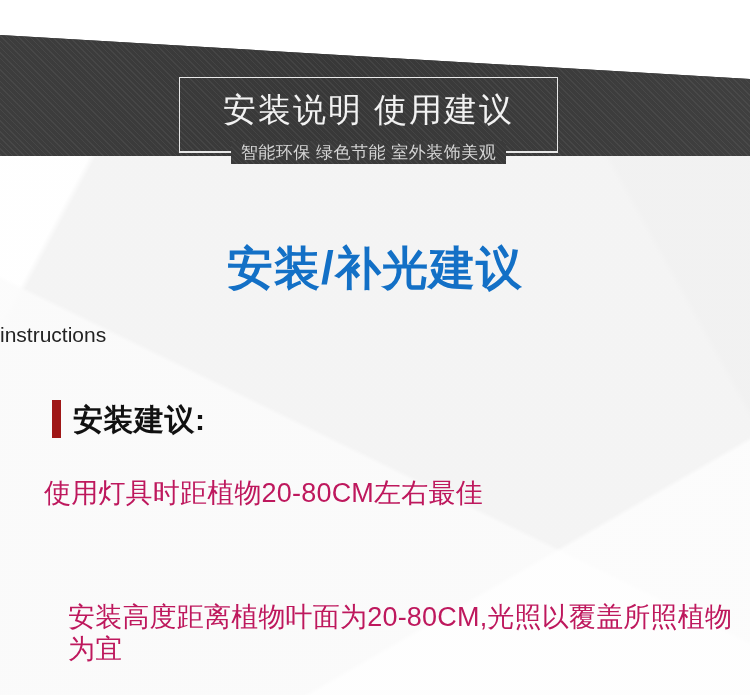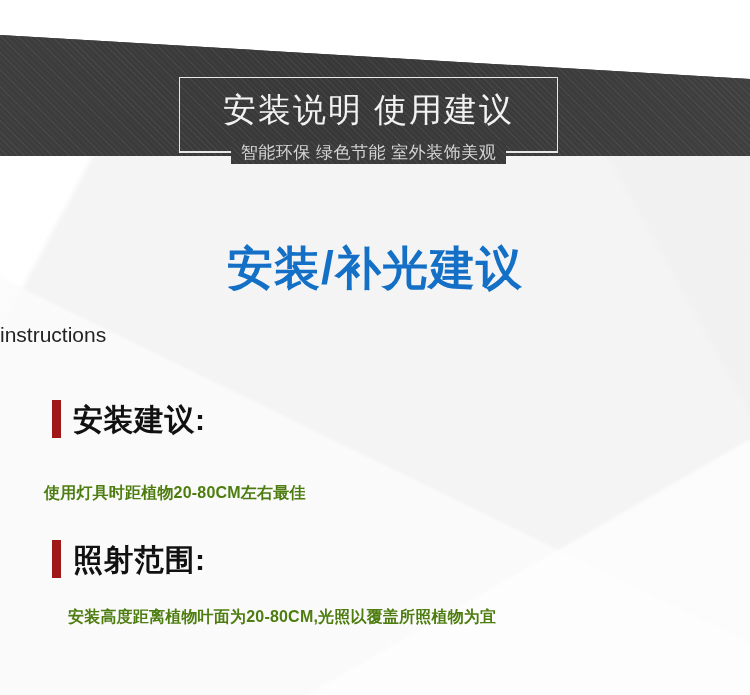--- a/index.html
+++ b/index.html
@@ -188,25 +188,24 @@
     flex: 0 0 auto;
   }
   .sec-title {
     color: #111111;
     font-size: 30px;
     font-weight: 700;
     letter-spacing: 0.5px;
     white-space: nowrap;
   }
   .sec-body {
-    color: #4d7c0f;
-    font-size: 16px;
+    color: #be185d;
+    font-size: 27px;
     line-height: 32px;
     letter-spacing: 0.2px;
-    font-weight: bold;
   }
 
   .sec-install  { top: 244px; }
   .body-install { position: absolute; left: 44px; top: 321px; width: 660px; }
   .sec-range    { top: 384px; }
   .body-range   { position: absolute; left: 68px; top: 445px; width: 680px; }
 </style>
 </head>
 <body>
 
@@ -241,24 +240,18 @@
       <div class="headline-en">instructions</div>
 
       <div class="section sec-install">
         <div class="sec-head">
           <span class="redbar" style="background: rgb(159, 23, 23);"></span>
           <span class="sec-title">安装建议:</span>
         </div>
       </div>
       <div class="sec-body body-install">使用灯具时距植物20-80CM左右最佳</div>
 
-      <div class="section sec-range">
-        <div class="sec-head">
-          <span class="redbar" style="background: rgb(159, 23, 23);"></span>
-          <span class="sec-title">照射范围:</span>
-        </div>
-      </div>
       <div class="sec-body body-range">安装高度距离植物叶面为20-80CM,光照以覆盖所照植物为宜</div>
 
     </div>
   </div>
 
 </div>
 
 </body></html>

